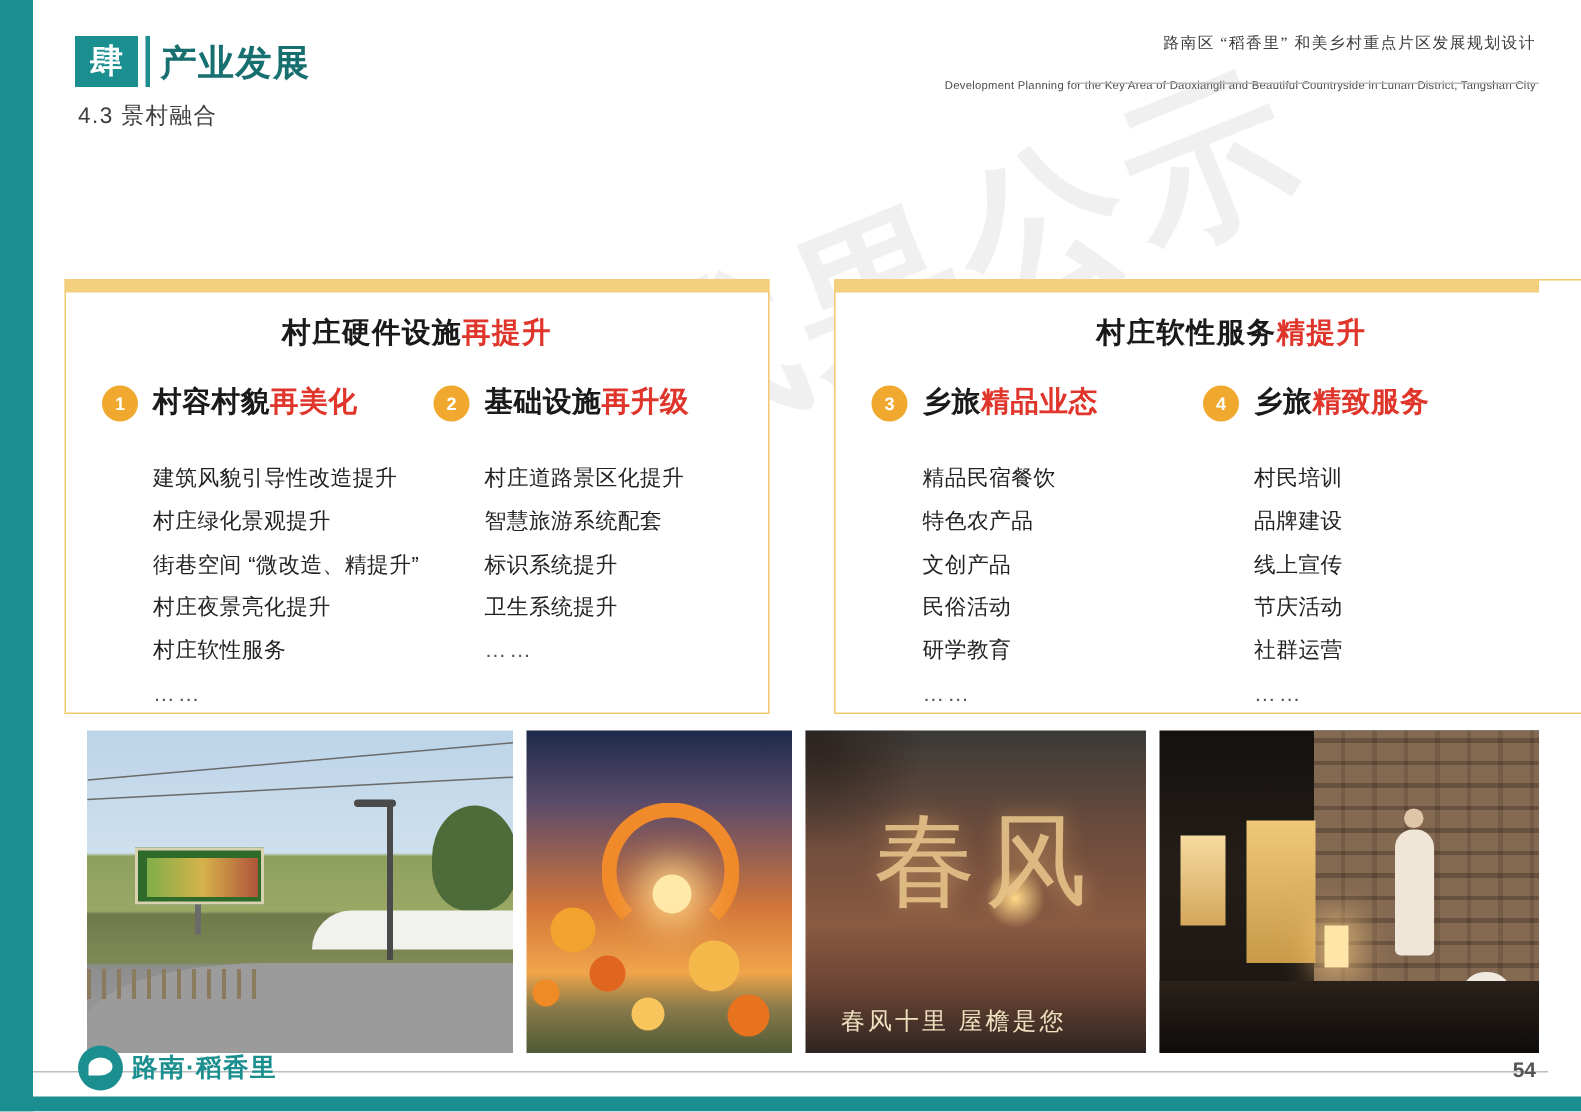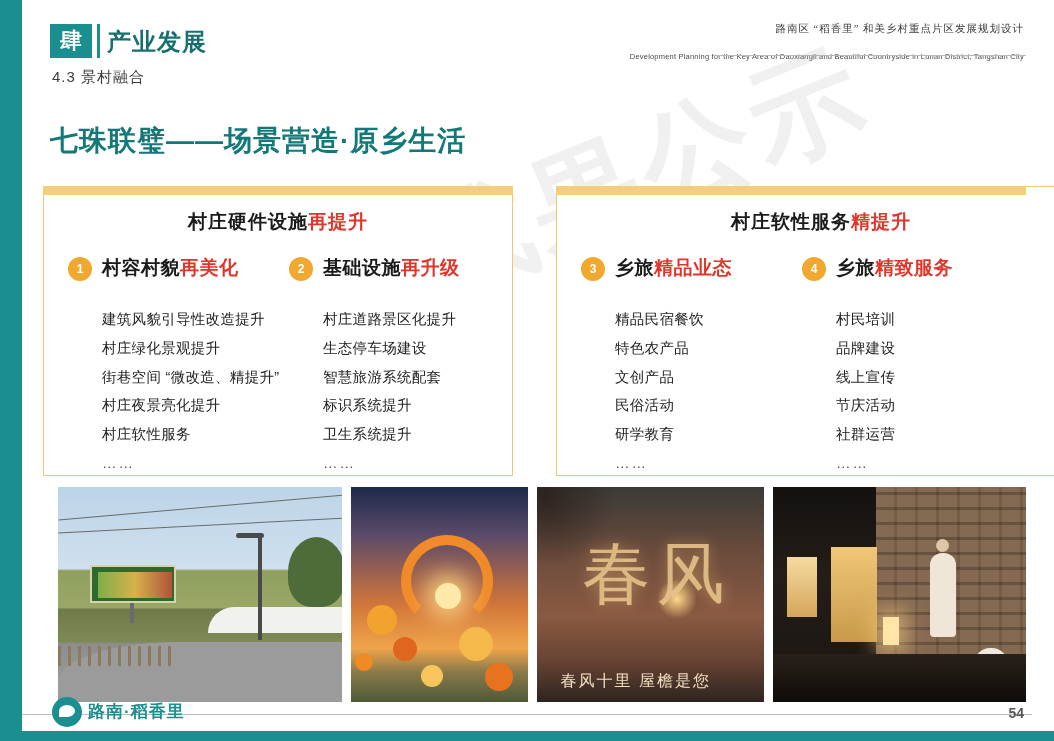--- a/index.html
+++ b/index.html
@@ -246,21 +246,20 @@
   <div class="left-bar"></div>
 
   <div class="hdr-badge">肆</div>
   <div class="hdr-divider"></div>
   <div class="hdr-title">产业发展</div>
   <div class="hdr-right-cn">路南区 “稻香里” 和美乡村重点片区发展规划设计</div>
   <div class="hdr-right-en">Development Planning for the Key Area of Daoxiangli and Beautiful Countryside in Lunan District, Tangshan City</div>
   <div class="hdr-rule"></div>
   <div class="subhead">4.3  景村融合</div>
 
-  <div class="main-title">七珠联璧——场景营造·原乡生活</div>
 
   <div class="watermark">规划成果公示</div>
 
   <div class="panel" id="panel-left">
     <div class="cap"></div>
     <div class="panel-title">
       <span>村庄硬件设施</span><span class="hl">再提升</span>
     </div>
 
     <div class="col c1">
@@ -282,21 +281,20 @@
 
     <div class="col c2">
       <div class="col-head">
         <div class="num">2</div>
         <div class="col-head-text">
           <span>基础设施</span><span class="hl">再升级</span>
         </div>
       </div>
       <div class="items">
         <div>村庄道路景区化提升</div>
-        <div>生态停车场建设</div>
         <div>智慧旅游系统配套</div>
         <div>标识系统提升</div>
         <div>卫生系统提升</div>
         <div class="dots">……</div>
       </div>
     </div>
   </div>
 
   <div class="panel" id="panel-right">
     <div class="cap"></div>

